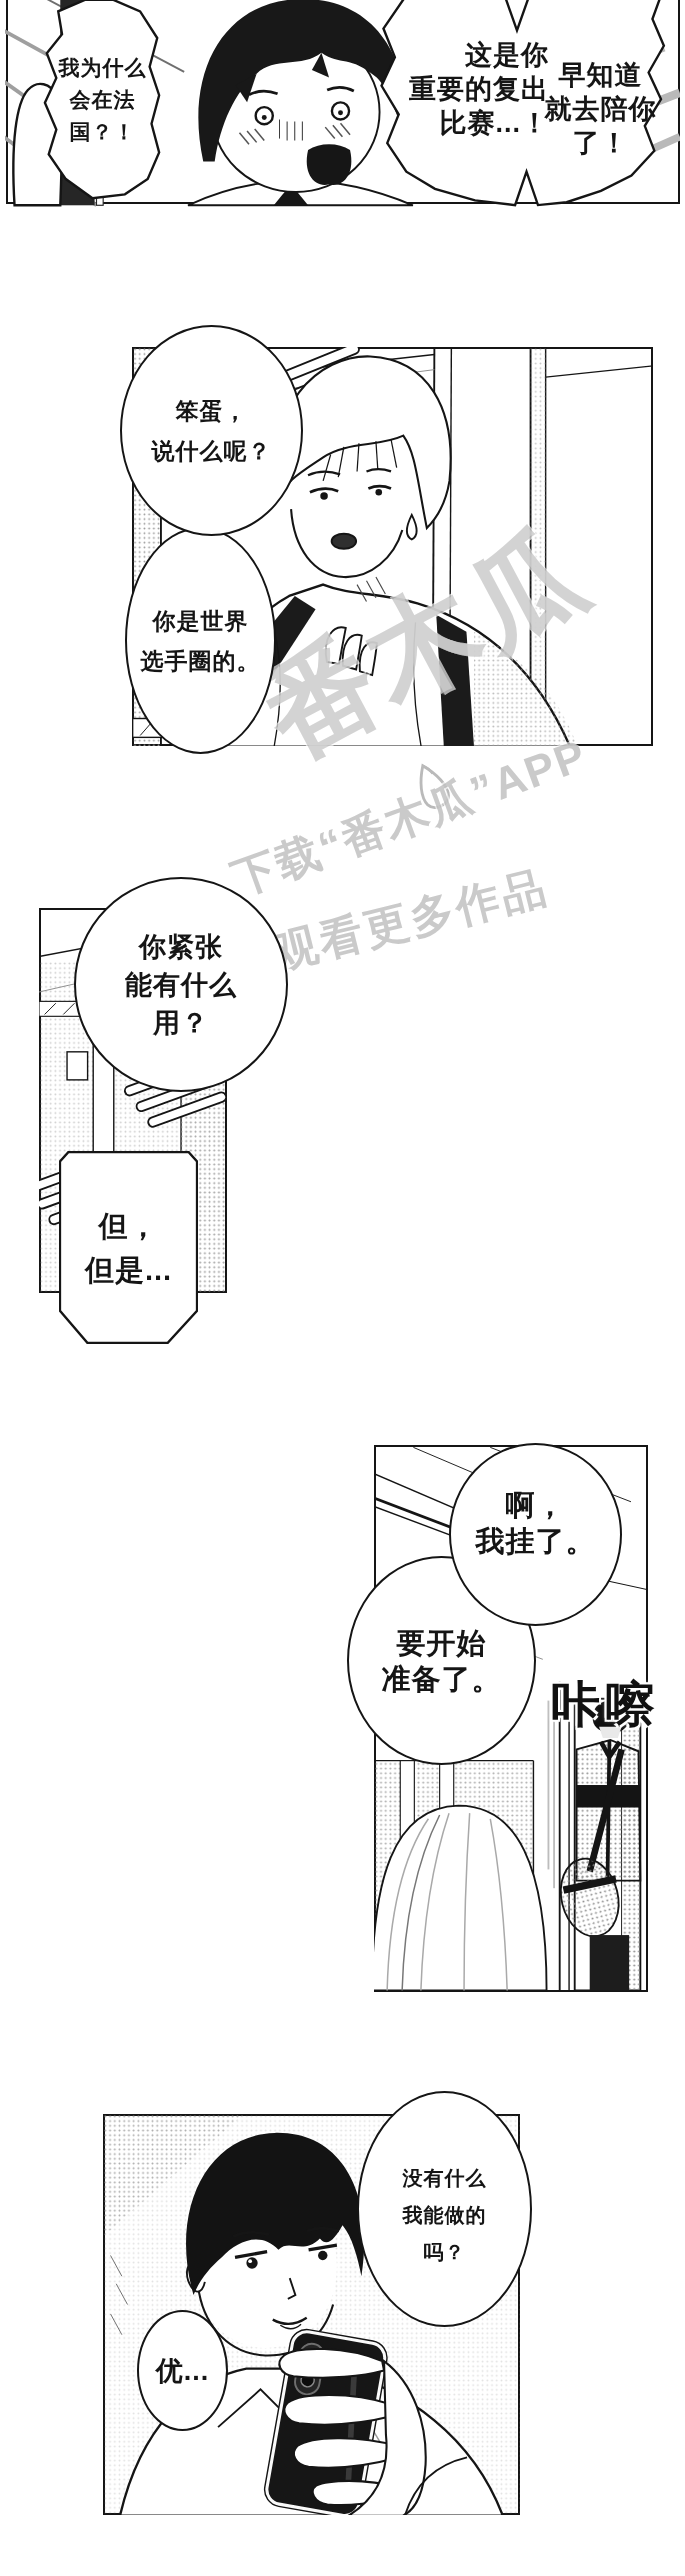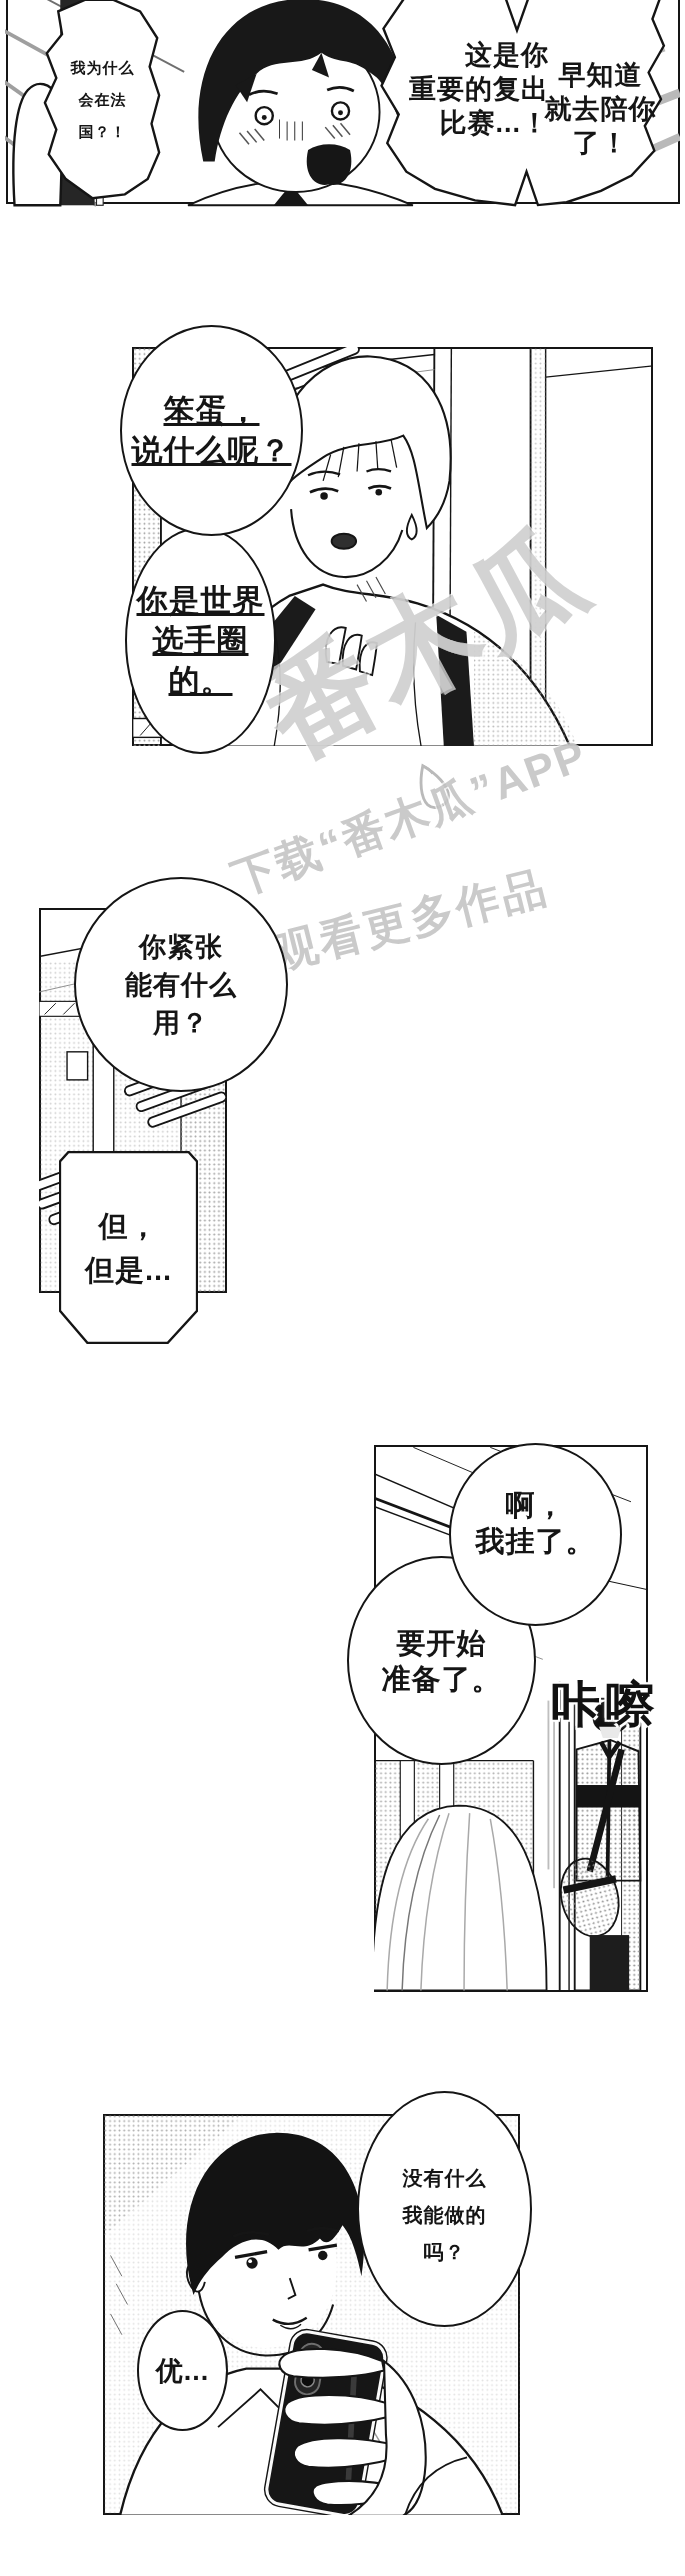--- a/index.html
+++ b/index.html
@@ -12,25 +12,25 @@
   #p4{left:374px;top:1445px;width:274px;height:547px;}
   #p5{left:103px;top:2114px;width:417px;height:401px;}
   .art{position:absolute;left:-2.4px;top:-2.4px;width:calc(100% + 4.8px);height:calc(100% + 4.8px);}
   #p1 .art{top:0;}
   .bubble{position:absolute;display:flex;align-items:center;justify-content:center;
           text-align:center;z-index:30;box-sizing:border-box;}
   .bubble.round{background:#fff;border:2.4px solid #151515;border-radius:50%;}
   .bubble.poly{background:transparent;border:none;}
   .bubble.poly > svg{position:absolute;left:0;top:0;width:100%;height:100%;}
   .btext{position:relative;white-space:pre-line;font-weight:600;color:#151515;letter-spacing:1px;}
-  #b11 .btext{font-size:15px;line-height:32px;}
+  #b11 .btext{font-size:21px;line-height:32px;}
   #b12 .btext{position:absolute;font-size:27px;line-height:34px;font-weight:700;}
   #b12 .t1{left:17px;top:40px;width:160px;text-align:right;}
   #b12 .t2{left:158px;top:16px;width:141px;margin-top:44px;}
-  #b21 .btext,#b22 .btext{font-size:31px;line-height:40px;text-decoration:underline;}
+  #b21 .btext,#b22 .btext{font-size:23px;line-height:40px;}
   #b31 .btext{font-size:27px;line-height:38px;}
   #b32 .btext{font-size:29px;line-height:44px;}
   #b41 .btext,#b42 .btext{font-size:29px;line-height:36px;}
   #b41 .btext{padding-bottom:23px;}
   #b51 .btext{font-size:20px;line-height:37px;padding-top:13.3px;}
   #b52 .btext{font-size:27px;line-height:32px;}
   #b53 .btext{font-size:28px;line-height:34px;padding-left:13.3px;}
   #sfx{position:absolute;left:551px;top:1672px;z-index:25;font-size:49px;font-weight:900;
        letter-spacing:5.7px;color:#111;
        text-shadow:1.9px 1.9px 0 #fff,-1.9px -1.9px 0 #fff,1.9px -1.9px 0 #fff,-1.9px 1.9px 0 #fff,0 0 4.8px #fff;}

